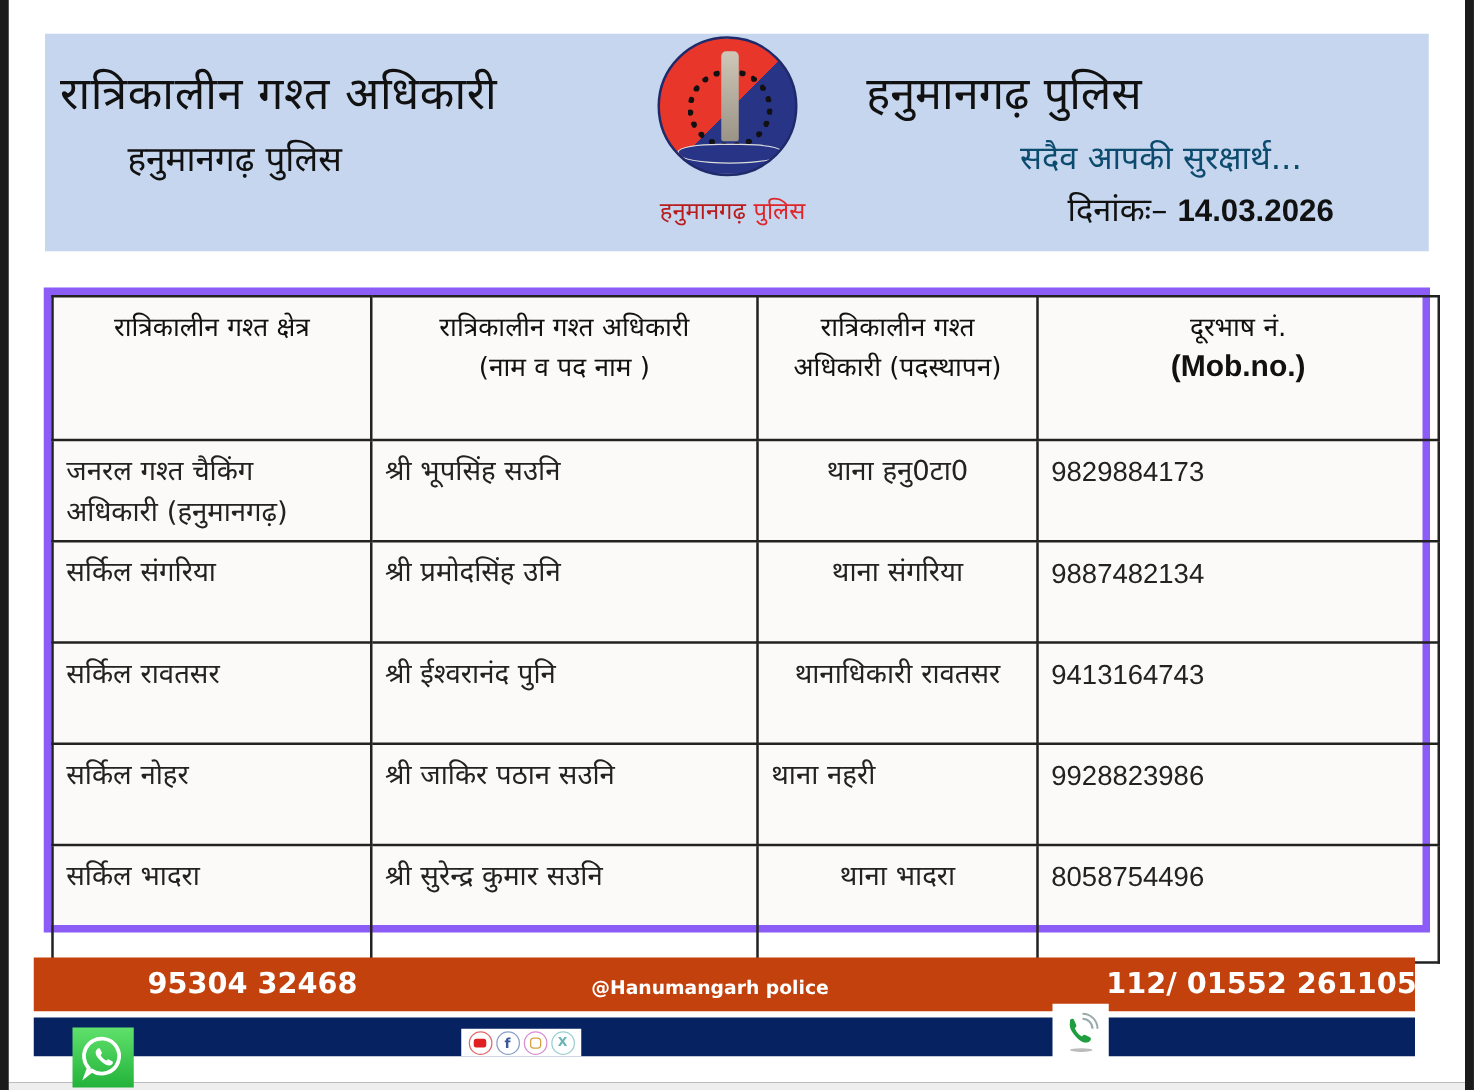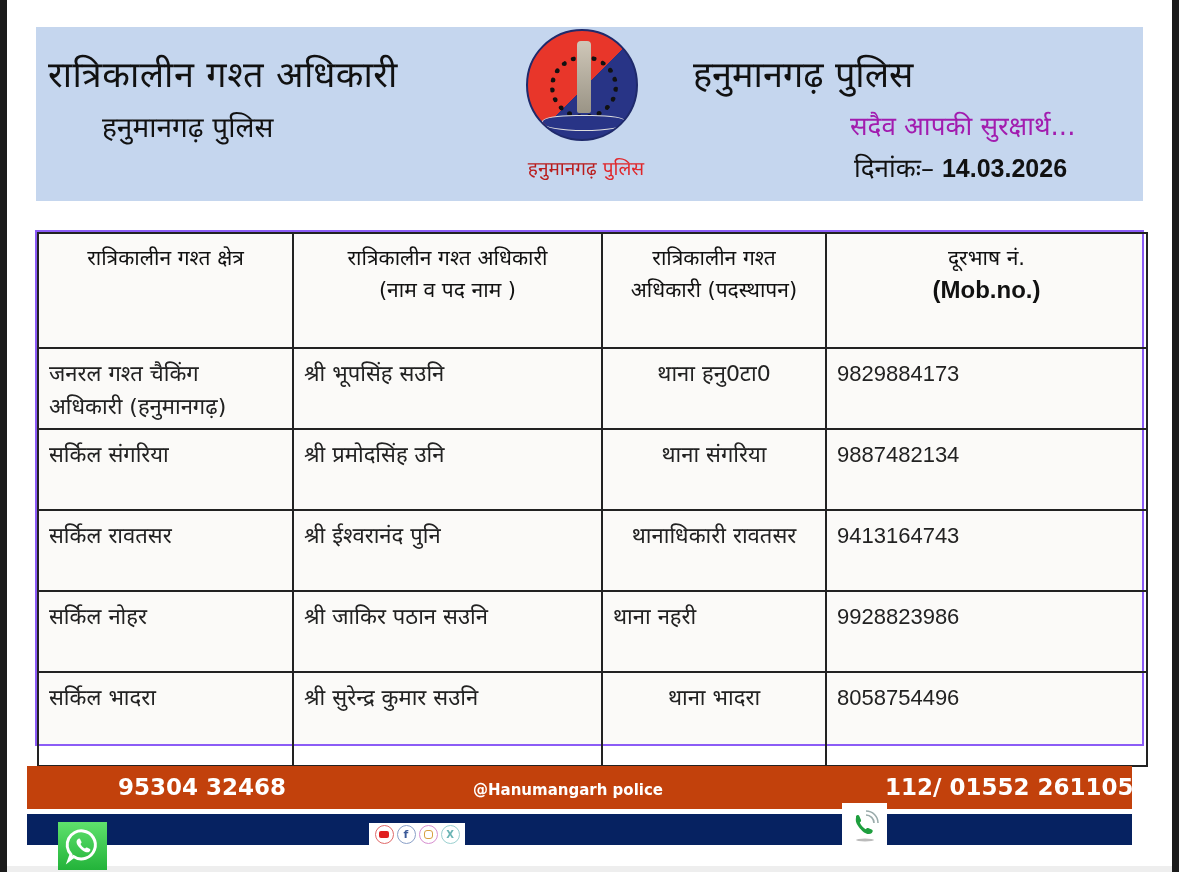--- a/index.html
+++ b/index.html
@@ -52,34 +52,34 @@
       font-size: 19px; white-space: nowrap;
     }
     .logo-caption .blue { color: #b91c1c; text-align: right; }
     .logo-caption .red { color: #e0262a; }
 
     .h-title-right {
       position: absolute; left: 657px; top: 22px;
       font-size: 36px; color: #111; white-space: nowrap;
     }
     .h-tagline {
-      position: absolute; left: 814px; top: 80px;
-      font-size: 26px; color: #a21caf; white-space: nowrap;
+      position: absolute; left: 780px; top: 80px;
+      font-size: 26px; color: #0c4a6e; white-space: nowrap;
     }
     .h-date {
       position: absolute; left: 818px; top: 122px;
       font-size: 26px; color: #111; white-space: nowrap;
     }
     .h-date .num { font-family: "Liberation Sans", sans-serif; font-size: 25px; font-weight: bold; margin-left: 8px; }
 
     
     .table-wrap {
       position: absolute; left: 28px; top: 230px; width: 1109px; height: 516px;
       background: #fbfaf8;
-      border: 2px solid #8b5cf6;
+      border: 6px solid #8b5cf6;
     }
     table.grid { width: 100%; height: 100%; border-collapse: collapse; table-layout: fixed; }
     table.grid td, table.grid th {
       border: 2px solid #222; vertical-align: top; font-weight: normal;
     }
     table.grid th { height: 115px; padding-top: 8px; text-align: center; font-size: 21px; line-height: 32px; color: #111; }
     table.grid th .latin { font-family: "Liberation Sans", sans-serif; font-weight: bold; font-size: 24px; }
     table.grid td { height: 81px; padding: 8px 10px 0 10px; font-size: 22px; line-height: 33px; color: #222; }
     table.grid tr:last-child td { height: 94px; }
     td.area { font-weight: bold; color: #111; }

